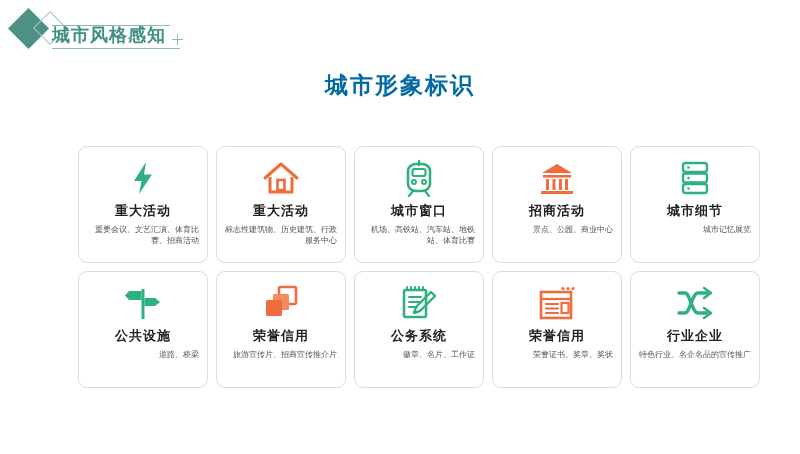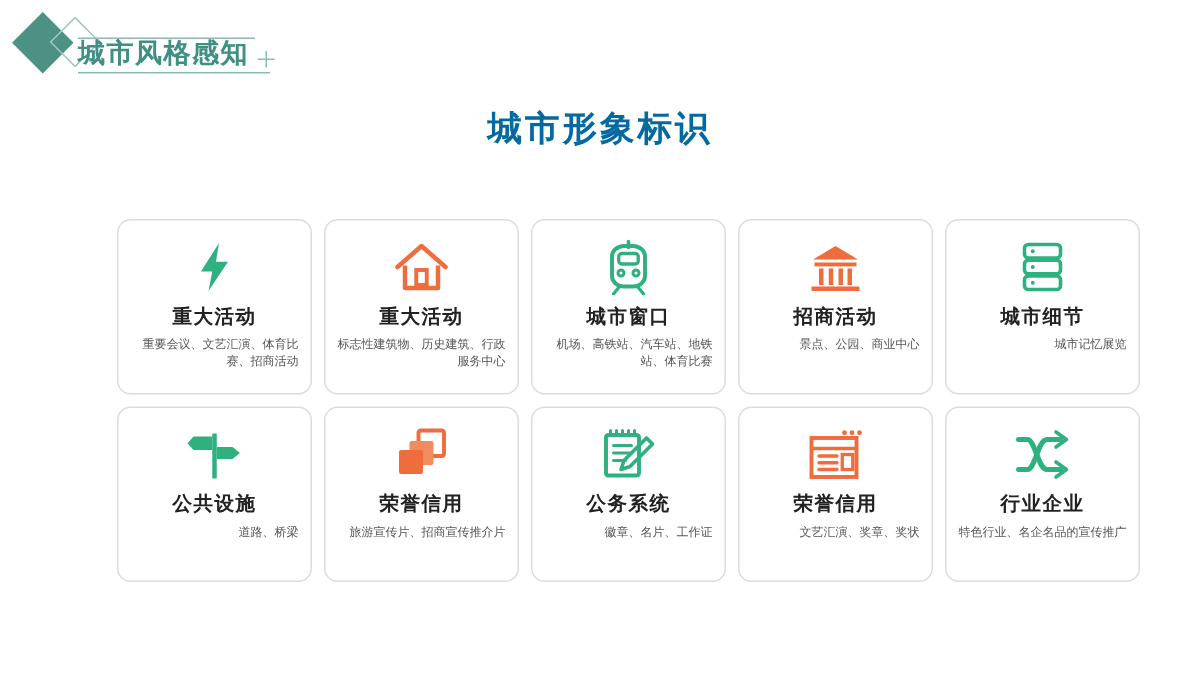--- a/index.html
+++ b/index.html
@@ -288,21 +288,21 @@
           <circle cx="25" cy="2.5" r="1.6" fill="#ef6c3c"></circle>
           <circle cx="30" cy="2.5" r="1.6" fill="#ef6c3c"></circle>
           <circle cx="35" cy="2.5" r="1.6" fill="#ef6c3c"></circle>
           <rect x="3" y="6" width="30" height="26" fill="none" stroke="#ef6c3c" stroke-width="2.6"></rect>
           <path d="M3 13 H33" stroke="#ef6c3c" stroke-width="2.2"></path>
           <path d="M8 18 H20 M8 22.5 H20 M8 27 H20" stroke="#ef6c3c" stroke-width="2.2" stroke-linecap="round"></path>
           <rect x="23.5" y="17" width="7" height="10" fill="none" stroke="#ef6c3c" stroke-width="2.2"></rect>
         </svg>
       </div>
       <div class="card-title">荣誉信用</div>
-      <div class="card-desc">文艺汇演、奖章、奖状</div>
+      <div class="card-desc">荣誉证书、奖章、奖状</div>
     </div>
 
     <div class="card">
       <div class="card-icon">
         <svg width="38" height="34" viewBox="0 0 38 34">
           <path d="M3 7 H9 C14 7 16 27 22 27 H31" fill="none" stroke="#2fb17f" stroke-width="3.4" stroke-linecap="round"></path>
           <path d="M3 27 H9 C14 27 16 7 22 7 H31" fill="none" stroke="#2fb17f" stroke-width="3.4" stroke-linecap="round"></path>
           <path d="M28 2 L35 7 L28 12" fill="none" stroke="#2fb17f" stroke-width="2.4" stroke-linejoin="round" stroke-linecap="round"></path>
           <path d="M28 22 L35 27 L28 32" fill="none" stroke="#2fb17f" stroke-width="2.4" stroke-linejoin="round" stroke-linecap="round"></path>
         </svg>

